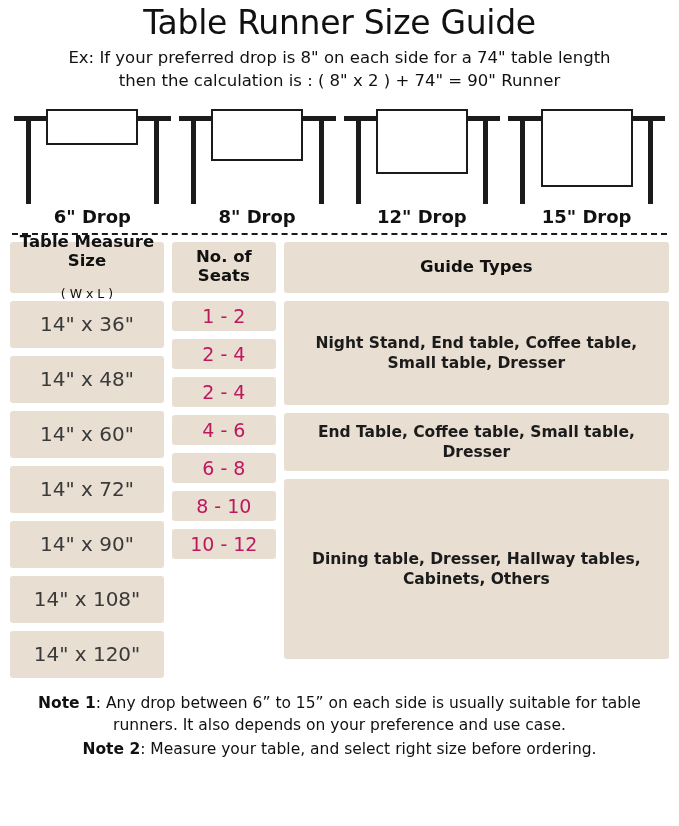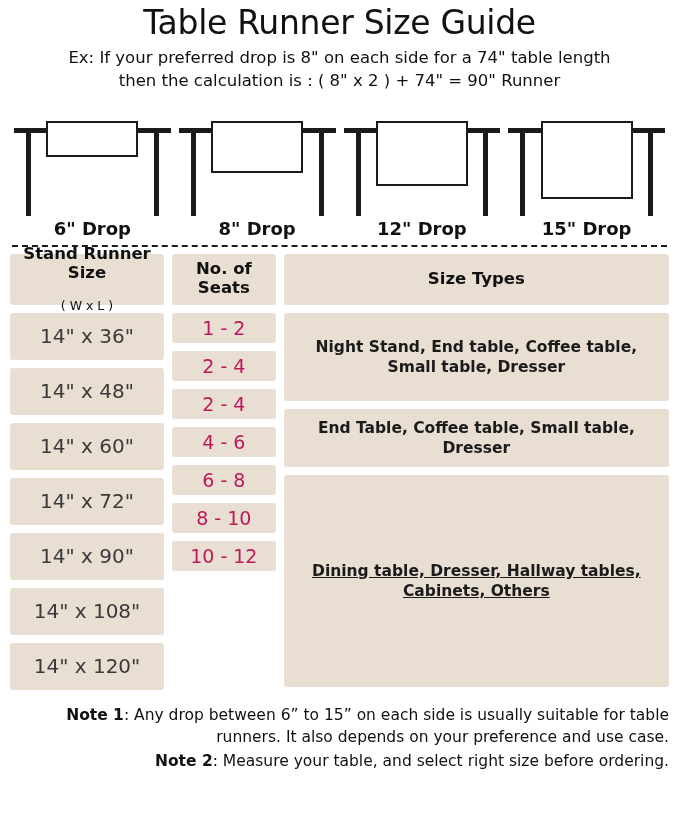--- a/index.html
+++ b/index.html
@@ -35,21 +35,21 @@
   .formula {
     text-align: center;
     font-size: 17.5px;
     margin: 0 0 6px 0;
     line-height: 1.2;
   }
   .example {
     text-align: center;
     font-size: 16.5px;
     line-height: 1.35;
-    margin: 0 0 24px 0;
+    margin: 0 0 12px 0;
   }
 
   
   .diagram-wrap {
     position: relative;
     height: 128px;
     margin-top: 4px;
   }
   .diagram-row {
     display: flex;
@@ -144,30 +144,30 @@
     height: 30px;
     font-size: 19px;
     color: #be185d;
   }
   .type-cell {
     font-size: 15.5px;
     font-weight: bold;
     line-height: 1.3;
     color: #1b1b1b;
   }
-  .type-1 { height: 88px; }
+  .type-1 { height: 104px; }
   .type-2 { height: 58px; }
-  .type-3 { height: 212px; text-decoration: underline; }
+  .type-3 { height: 180px; }
 
   
   .notes {
     margin-top: 6px;
     font-size: 15.5px;
     line-height: 1.42;
-    text-align: right;
+    text-align: center;
   }
   .notes .note-line { margin-bottom: 2px; }
   .note-label { font-weight: bold; }
 </style>
 </head>
 <body>
 
 <div class="page">
 
   <div class="title">Table Runner Size Guide</div>
@@ -216,21 +216,21 @@
       <div class="drop-label">15" Drop</div>
     </div>
 
     <div class="dashed-line"></div>
   </div>
 
   <div class="size-table">
 
     <div class="col-size">
       <div class="cell head-cell">
-        <div class="head-main">Stand Runner Size</div>
+        <div class="head-main">Table Measure Size</div>
         <div class="head-sub">( W x L )</div>
       </div>
       <div class="cell size-cell">14" x 36"</div>
       <div class="cell size-cell">14" x 48"</div>
       <div class="cell size-cell">14" x 60"</div>
       <div class="cell size-cell">14" x 72"</div>
       <div class="cell size-cell">14" x 90"</div>
       <div class="cell size-cell">14" x 108"</div>
       <div class="cell size-cell">14" x 120"</div>
     </div>
@@ -243,21 +243,21 @@
       <div class="cell seat-cell">2 - 4</div>
       <div class="cell seat-cell">2 - 4</div>
       <div class="cell seat-cell">4 - 6</div>
       <div class="cell seat-cell">6 - 8</div>
       <div class="cell seat-cell">8 - 10</div>
       <div class="cell seat-cell">10 - 12</div>
     </div>
 
     <div class="col-types">
       <div class="cell head-cell">
-        <div class="head-main">Size Types</div>
+        <div class="head-main">Guide Types</div>
       </div>
       <div class="cell type-cell type-1">Night Stand, End table, Coffee table, Small table, Dresser</div>
       <div class="cell type-cell type-2">End Table, Coffee table, Small table, Dresser</div>
       <div class="cell type-cell type-3">Dining table, Dresser, Hallway tables, Cabinets, Others</div>
     </div>
 
   </div>
 
   <div class="notes">
     <div class="note-line">

